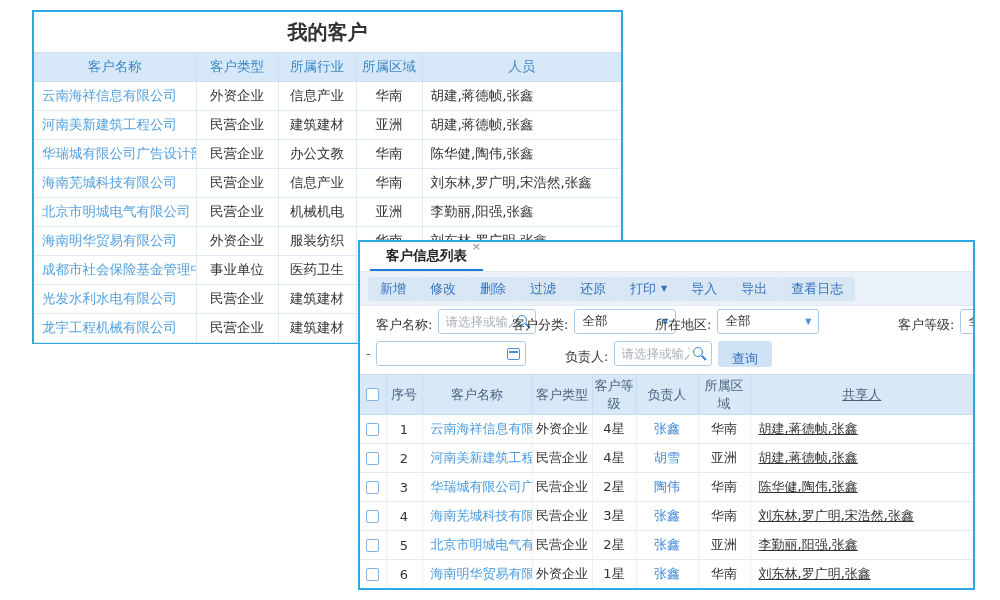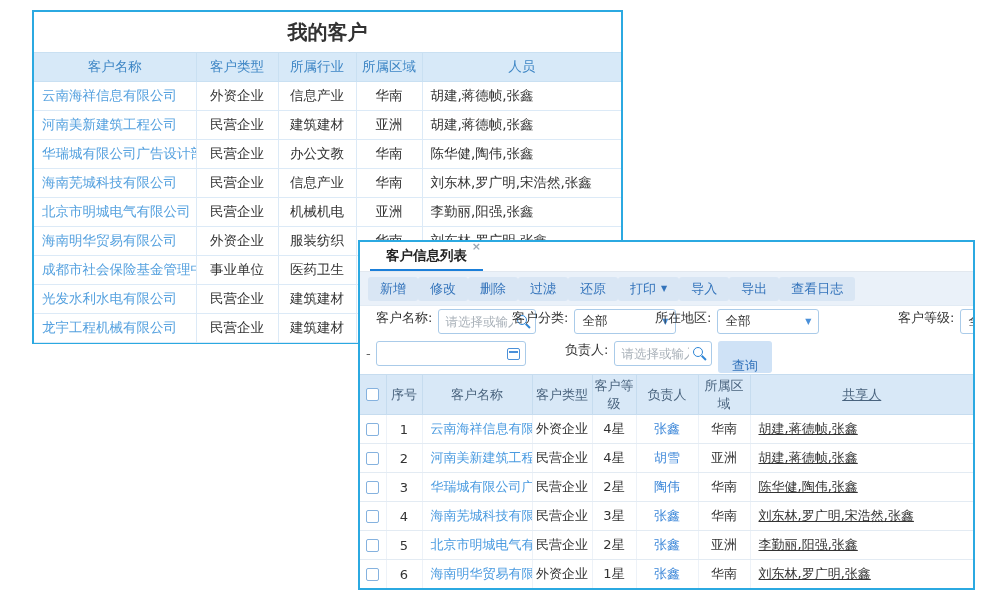--- a/index.html
+++ b/index.html
@@ -30,21 +30,21 @@
   .tab-close { position:absolute; top:0px; right:2px; font-size:11px; color:#9AA6B2; line-height:11px; }
 
   .toolbar { background:#EAF1F9; padding:5px 8px; display:flex; align-items:center;
              border-bottom:1px solid #E2EBF4; height:34px; }
   .tbtn { background:#D9E6F4; color:#3474BB; border:none; border-radius:3px; height:24px;
           padding:0 12px; font-size:13px; display:flex; align-items:center; gap:5px;
           font-family:inherit; }
   .tbtn .caret { font-size:8px; color:#3474BB; }
 
   .frow { position:relative; height:32px; }
-  .fg { position:absolute; top:3px; display:flex; align-items:flex-start; gap:6px;
+  .fg { position:absolute; top:3px; display:flex; align-items:flex-end; gap:6px;
         font-size:13px; color:#333; white-space:nowrap; }
   .inpt { position:relative; display:inline-block; }
   .inpt input { width:98px; height:25px; border:1px solid #AACBE9; border-radius:3px;
                 padding:0 22px 0 6px; font-size:12.5px; color:#333; font-family:inherit; }
   .inpt input::placeholder { color:#A8B0B8; }
   .inpt .mag { position:absolute; right:5px; top:6px; }
   .mag { width:14px; height:14px; position:relative; display:inline-block; }
   .mag::before { content:""; position:absolute; width:8px; height:8px;
                  border:1.5px solid #2E86D6; border-radius:50%; left:0; top:0; }
   .mag::after { content:""; position:absolute; width:6px; height:1.5px; background:#2E86D6;
@@ -54,21 +54,21 @@
          padding:0 7px; font-size:12.5px; color:#333; background:#fff; }
   .sel .caret { font-size:8px; color:#4A90D9; }
   .date-inpt { position:relative; display:inline-block; }
   .date-inpt input { width:150px; height:25px; border:1px solid #AACBE9; border-radius:3px;
                      padding:0 24px 0 6px; font-family:inherit; }
   .cal { position:absolute; right:6px; top:7px; width:13px; height:12px;
          border:1.5px solid #4A90D9; border-radius:2px; }
   .cal::before { content:""; position:absolute; left:1px; right:1px; top:2px;
                  height:1.5px; background:#4A90D9; }
   .qbtn { background:#CFE2F6; color:#3474BB; border:none; border-radius:3px; height:26px;
-          padding:16px 14px; font-size:13px; font-family:inherit; }
+          padding:9px 14px; font-size:13px; font-family:inherit; }
   .dash { position:absolute; left:6px; top:8px; font-size:13px; color:#666; }
 
   .t2 { margin-top:4px; }
   .t2 th { background:#D8E8F7; color:#49637E; font-weight:normal; font-size:13px;
            height:40px; border:1px solid #C6DCEF; border-left:none; word-break:break-all;
            line-height:1.35; padding:2px; }
   .t2 th:last-child, .t2 td:last-child { border-right:none;text-decoration:underline; }
   .t2 td { height:29px; font-size:13px; color:#333; text-align:center;
            border-bottom:1px solid #E3EBF3; border-right:1px solid #EDF2F8;
            white-space:nowrap; overflow:hidden; }

